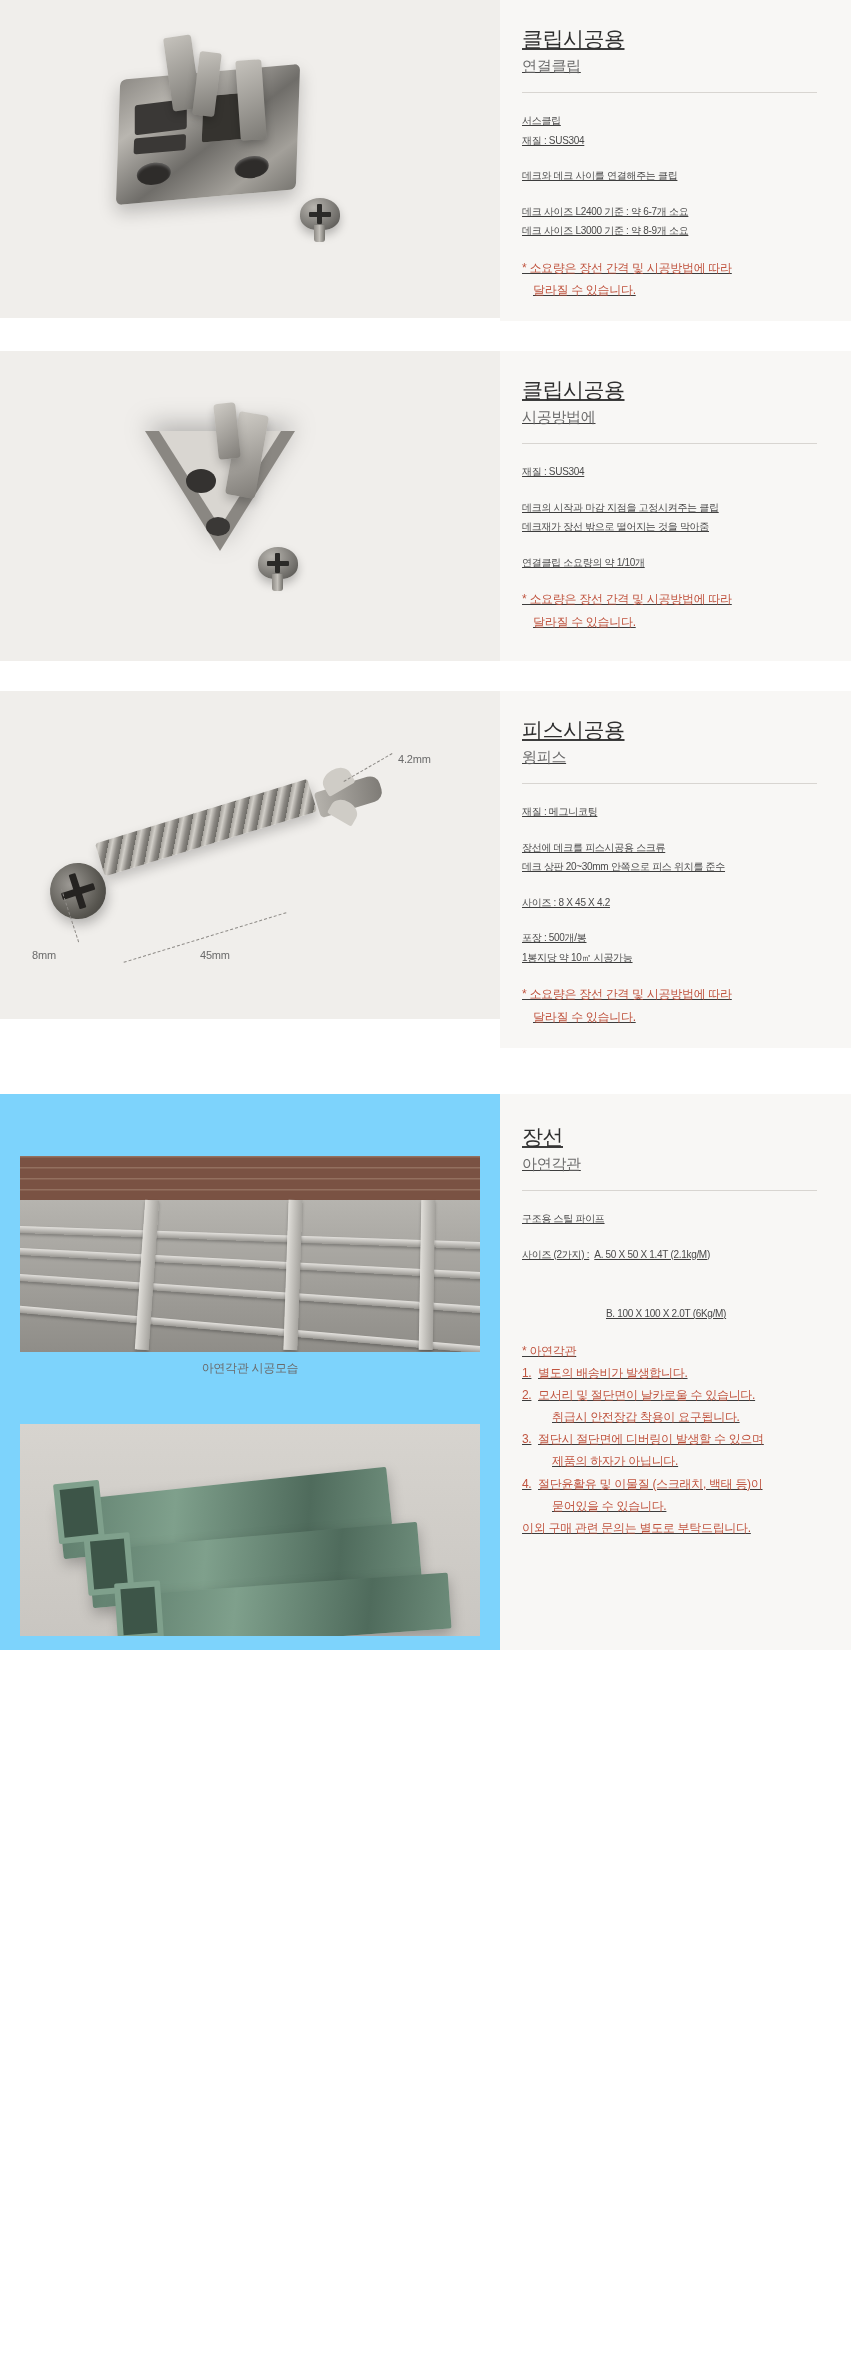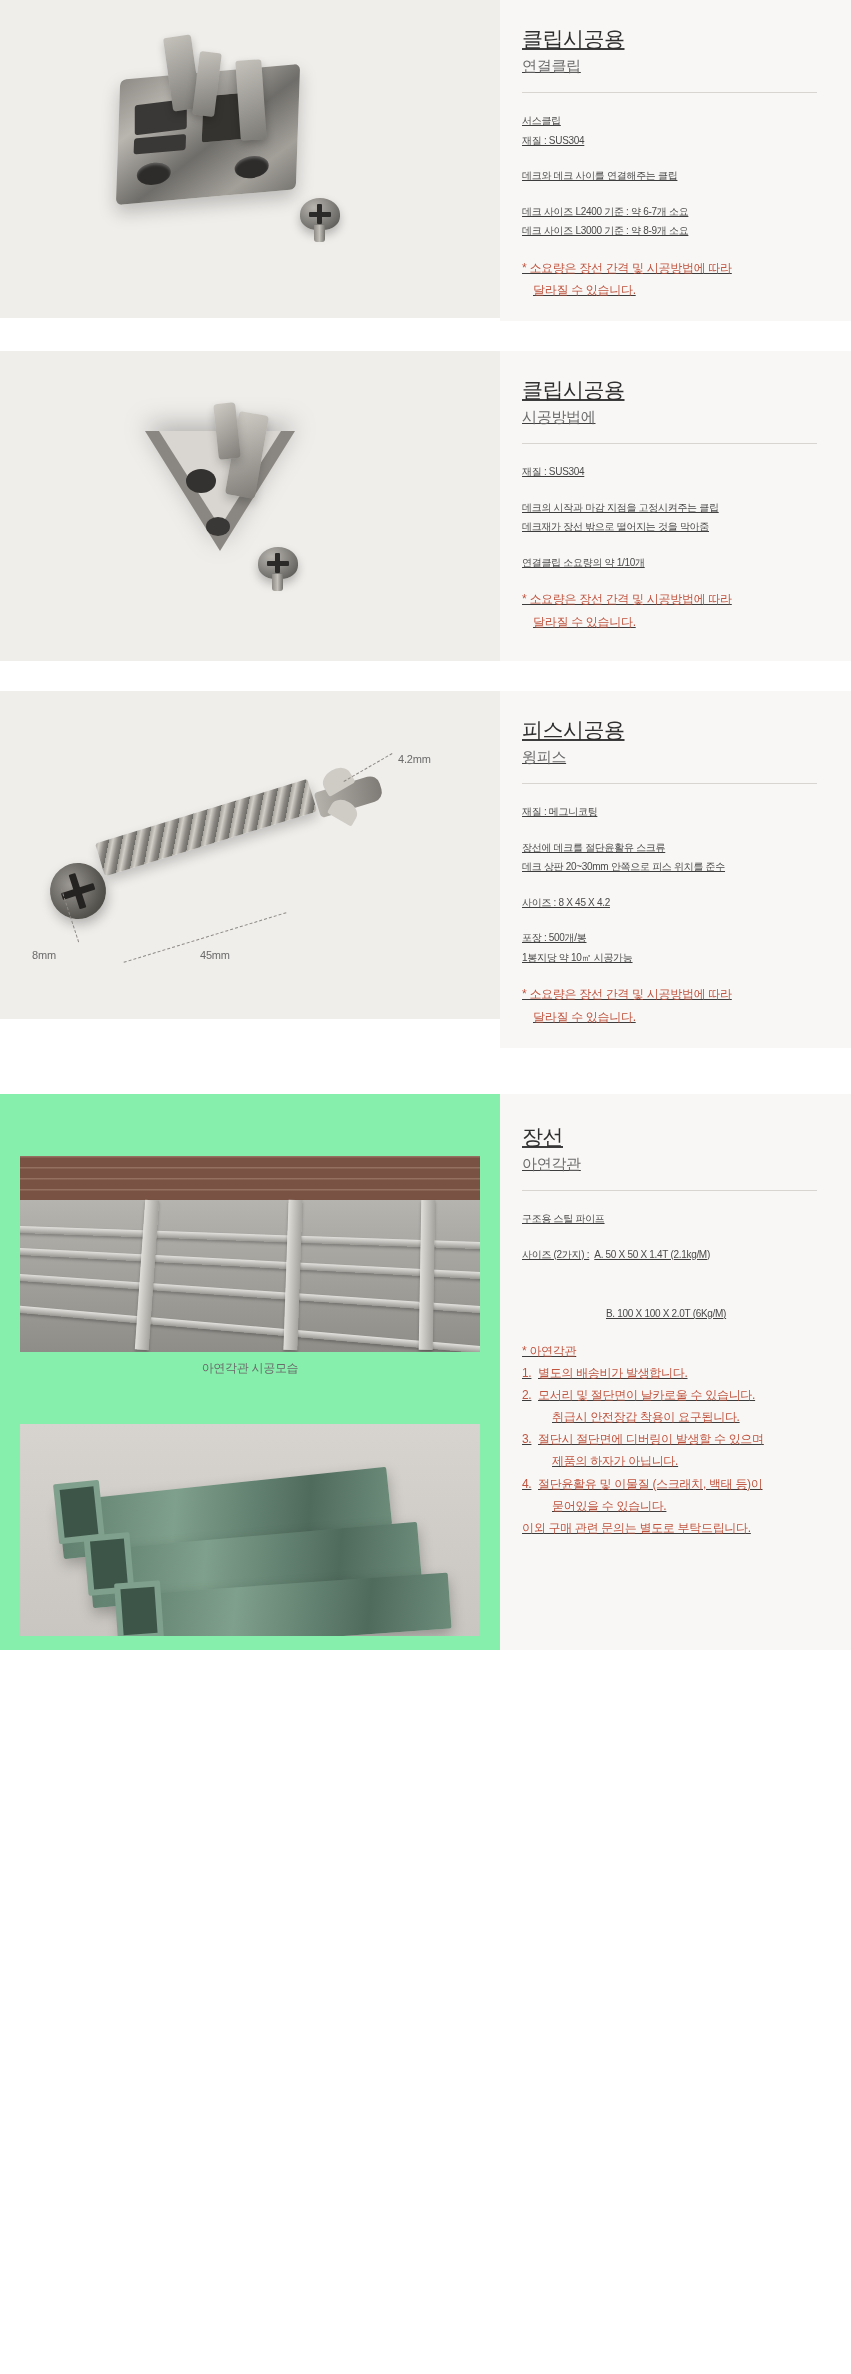--- a/index.html
+++ b/index.html
@@ -205,21 +205,21 @@
   .ww2 { left: 330px; top: 110px; width: 28px; height: 20px; transform: rotate(30deg); }
   .dim-line { position: absolute; border-top: 1px dashed #8d8a86; }
   .dim-lbl {
     position: absolute; font-size: 11px; color: #6a6a6a; letter-spacing: -0.2px;
   }
   .dl-45 { left: 120px; top: 246px; width: 170px; transform: rotate(-17deg); }
   .dl-8 { left: 42px; top: 224px; width: 56px; transform: rotate(72deg); }
   .dl-42 { left: 340px; top: 76px; width: 56px; transform: rotate(-30deg); }
 
   
-  .img4 { height: 556px; background: #86efac; }
+  .img4 { height: 556px; background: #7dd3fc; }
   .photo-deck {
     position: absolute; left: 20px; top: 62px; width: 460px; height: 196px;
     background: linear-gradient(180deg,#6e5a4c 0%,#8a7463 14%,#9c9a95 22%,#b5b3ae 60%,#8d8b86 100%);
     overflow: hidden;
   }
   .brick {
     position: absolute; left: 0; top: 0; width: 460px; height: 44px;
     background: repeating-linear-gradient(0deg,#7a5243 0px,#7a5243 9px,#93705f 10px,#93705f 11px),
                 repeating-linear-gradient(90deg,#8a6050 0px,#8a6050 26px,#a08274 27px,#a08274 28px);
   }
@@ -367,21 +367,21 @@
       <div class="dim-lbl" style="left:398px; top:62px;">4.2mm</div>
     </div>
     <div class="sec-txt">
       <div class="h-main">피스시공용</div>
       <div class="h-sub">윙피스</div>
       <hr class="rule">
       <div class="body-txt blk">
         <div>재질 : 메그니코팅</div>
       </div>
       <div class="body-txt blk">
-        <div>장선에 데크를 절단윤활유 스크류</div>
+        <div>장선에 데크를 피스시공용 스크류</div>
         <div>데크 상판 20~30mm 안쪽으로 피스 위치를 준수</div>
       </div>
       <div class="body-txt blk">
         <div>사이즈 : 8 X 45 X 4.2</div>
       </div>
       <div class="body-txt blk">
         <div>포장 : 500개/봉</div>
         <div>1봉지당 약 10㎡ 시공가능</div>
       </div>
       <div class="note">

